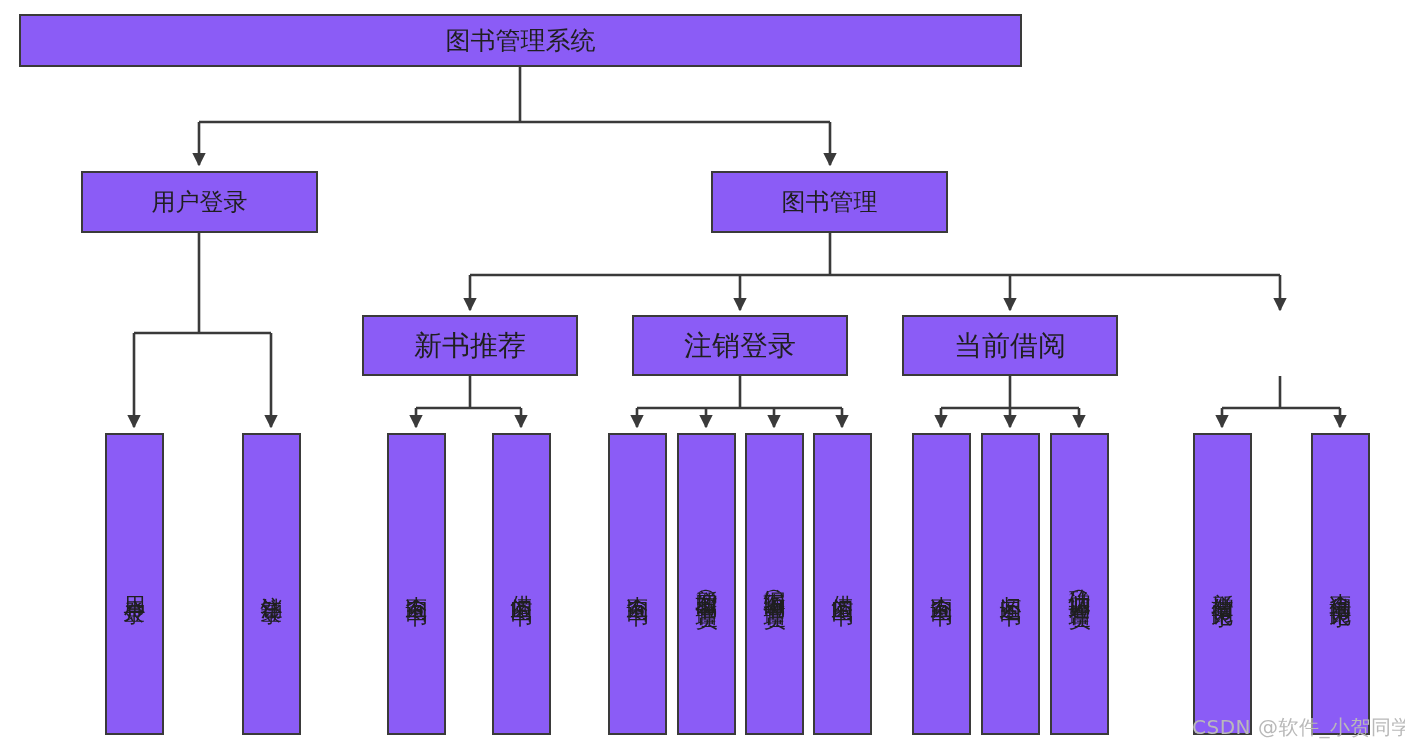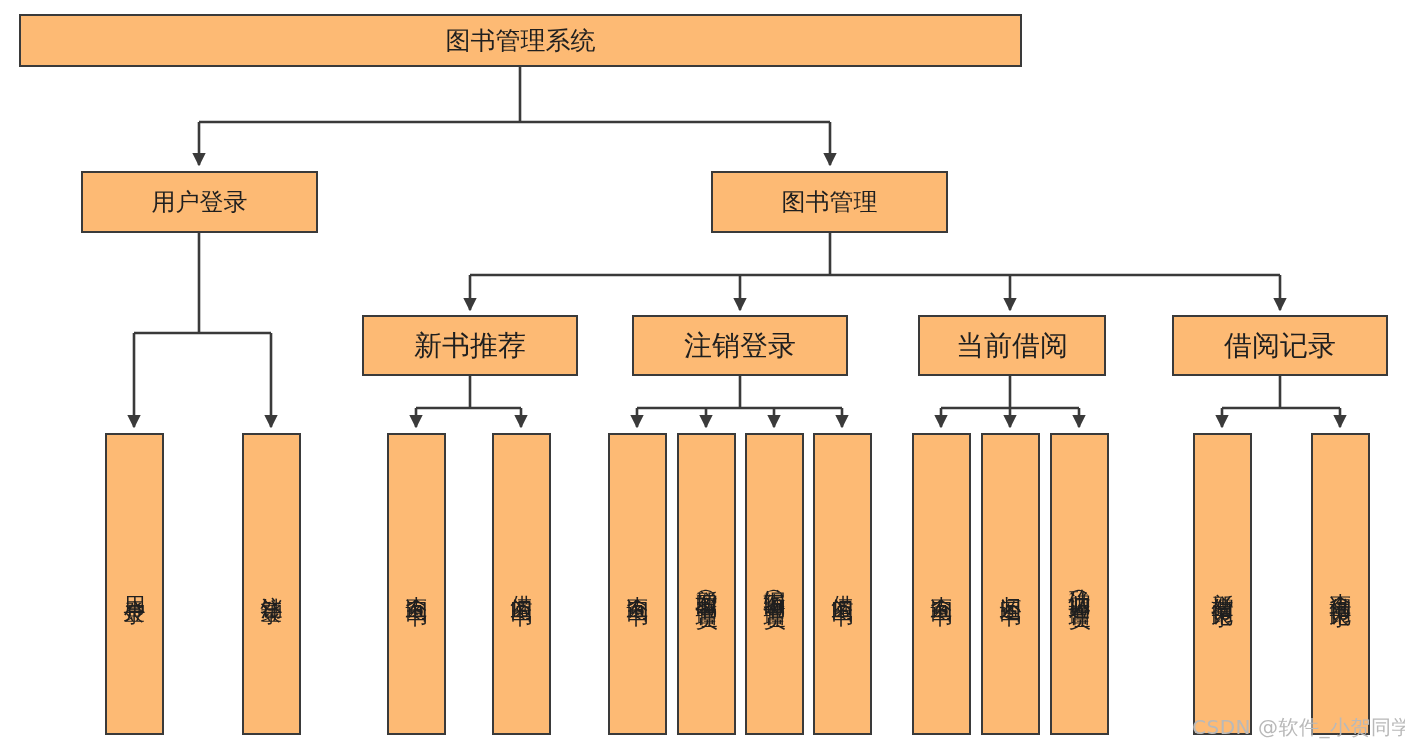--- a/index.html
+++ b/index.html
@@ -21,21 +21,21 @@
   svg#diagram-svg {
     position: absolute;
     left: 0;
     top: 0;
     width: 1405px;
     height: 747px;
   }
   .node-box {
     position: absolute;
     box-sizing: border-box;
-    background: #fdba74;
+    background: #8b5cf6;
     border: 2px solid #3a3a3a;
     display: flex;
     align-items: center;
     justify-content: center;
     overflow: hidden;
   }
   .node-label {
     color: #1f1f1f;
     text-align: center;
     line-height: 1.12;
@@ -125,25 +125,22 @@
   <div class="node-box level-2" style="left:711px; top:171px; width:237px; height:62px;">
     <span class="node-label">图书管理</span>
   </div>
 
   <div class="node-box level-3" style="left:362px; top:315px; width:216px; height:61px;">
     <span class="node-label">新书推荐</span>
   </div>
   <div class="node-box level-3" style="left:632px; top:315px; width:216px; height:61px;">
     <span class="node-label">注销登录</span>
   </div>
-  <div class="node-box level-3" style="left:902px; top:315px; width:188px; height:61px;margin-left:16px;">
+  <div class="node-box level-3" style="left:902px; top:315px; width:216px; height:61px;">
     <span class="node-label">当前借阅</span>
-  </div>
-  <div class="node-box level-3" style="left:1172px; top:315px; width:216px; height:61px;">
-    <span class="node-label">借阅记录</span>
   </div>
 
   <div class="node-box leaf" style="left:105px; top:433px; width:59px; height:302px;">
     <span class="node-label">用户登录</span>
   </div>
   <div class="node-box leaf" style="left:242px; top:433px; width:59px; height:302px;">
     <span class="node-label">注销登录</span>
   </div>
 
   <div class="node-box leaf" style="left:387px; top:433px; width:59px; height:302px;">

